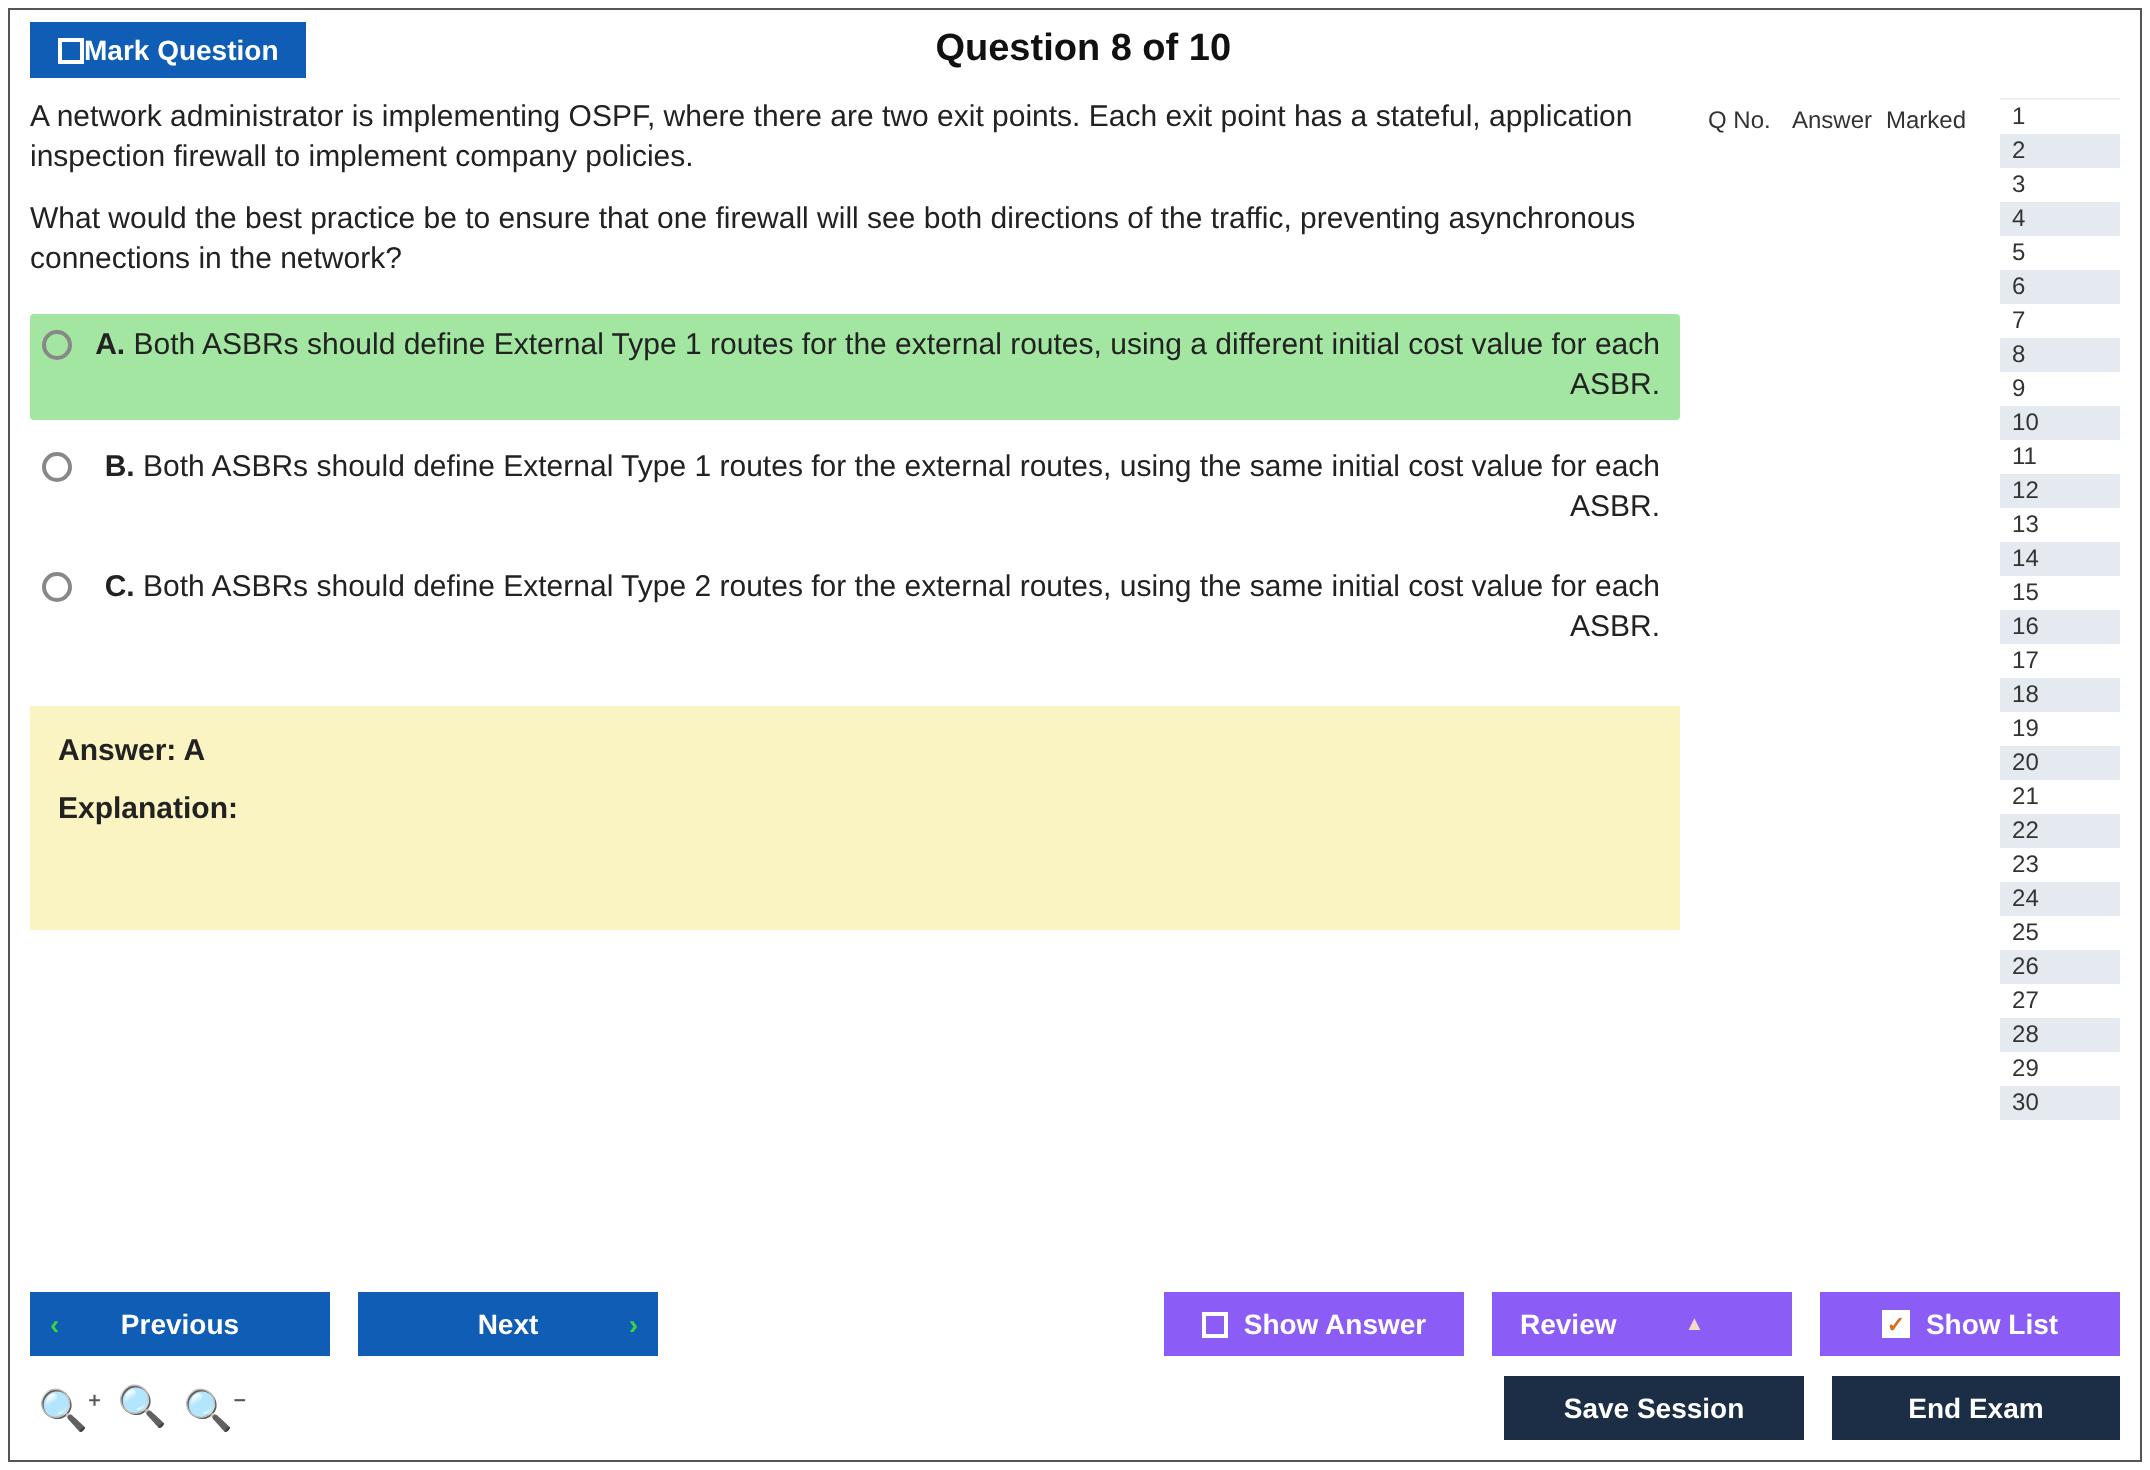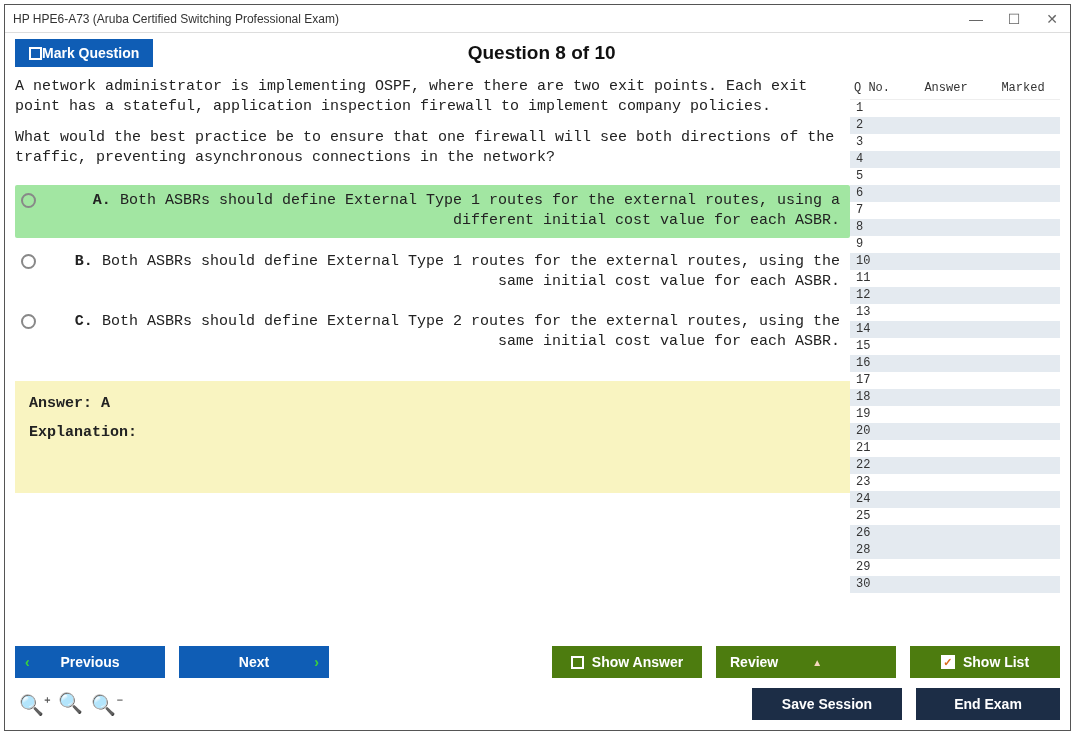--- a/index.html
+++ b/index.html
@@ -56,22 +56,22 @@
     text-align: center;
     font-weight: bold;
     font-size: 19px;
     color: #111;
     padding-right: 130px;
   }
   .content-area {
     flex: 1;
     display: flex;
     padding: 0 10px;
+    gap: 10px;
     overflow: hidden;
-    font-family: Liberation Mono, monospace;
   }
   .question-pane {
     flex: 1;
     display: flex;
     flex-direction: column;
     font-size: 15px;
     color: #222;
   }
   .qtext p { margin: 0 0 12px 0; line-height: 1.3; }
   .options { margin-top: 6px; }
@@ -95,21 +95,21 @@
   .opt-text b { font-weight: bold; }
   .answer-box {
     background: #f9f4c1;
     padding: 14px 14px 40px 14px;
     margin-top: 14px;
   }
   .answer-box p { margin: 0 0 12px 0; font-weight: bold; font-size: 15px; }
   .side-panel {
     width: 210px;
     display: flex;
-    flex-direction: column;
+    flex-direction: row;
     font-size: 12px;
   }
   .side-header {
     display: flex;
     padding: 4px 4px;
     font-size: 12px;
     color: #333;
   }
   .side-header .c1 { width: 42px; }
   .side-header .c2 { flex:1; text-align:center; }
@@ -144,21 +144,21 @@
     align-items: center;
     justify-content: center;
     font-weight: bold;
     font-size: 14px;
     color: #fff;
     cursor: pointer;
     gap: 8px;
     padding: 0 16px;
   }
   .btn.blue { background: #0f5db5; width: 150px; position:relative;}
-  .btn.orange { background: #4d7c0f; }
+  .btn.orange { background: #8b5cf6; }
   .btn.navy { background: #1c2d46; }
   .chevron { font-size: 14px; font-weight: bold; }
   .chev-left { color: #3bd23b; position:absolute; left:10px;}
   .chev-right { color: #3bd23b; position:absolute; right:10px;}
   .spacer { flex: 1; }
   .zoom-icons {
     display: flex; gap: 8px; color: #555; font-size: 20px;
     padding-left: 4px;
   }
   .review-arrow { font-size:10px; color:#f6d9bf; margin-left:26px;}
@@ -168,28 +168,20 @@
   ::-webkit-scrollbar { width: 16px; }
   ::-webkit-scrollbar-track { background: #f0f0f0; }
   ::-webkit-scrollbar-thumb { background: #c7c7c7; }
   ::-webkit-scrollbar-button { background:#f0f0f0; height:16px; display:block; border:1px solid #ddd;}
 </style>
 </head>
 <body>
 
 <div class="window">
 
-  <div class="titlebar">
-    <span class="wintitle">HP HPE6-A73 (Aruba Certified Switching Professional Exam)</span>
-    <div class="wincontrols">
-      <span>—</span>
-      <span>☐</span>
-      <span>✕</span>
-    </div>
-  </div>
 
   <div class="header-row">
     <div class="mark-btn">
       <span class="chk-box"></span>
       <span>Mark Question</span>
     </div>
     <div class="qnum-title">Question 8 of 10</div>
   </div>
 
   <div class="content-area">
@@ -247,20 +239,21 @@
           <div class="qrow">17</div>
           <div class="qrow alt">18</div>
           <div class="qrow">19</div>
           <div class="qrow alt">20</div>
           <div class="qrow">21</div>
           <div class="qrow alt">22</div>
           <div class="qrow">23</div>
           <div class="qrow alt">24</div>
           <div class="qrow">25</div>
           <div class="qrow alt">26</div>
+          <div class="qrow">27</div>
           <div class="qrow alt">28</div>
           <div class="qrow">29</div>
           <div class="qrow alt">30</div>
         </div>
     </div>
 
   </div>
 
   <div class="footer">
     <div class="footer-row">
@@ -270,21 +263,21 @@
       </div>
       <div class="btn blue">
         <span>Next</span>
         <span class="chevron chev-right">›</span>
       </div>
       <div class="spacer"></div>
       <div class="btn orange" style="width:150px">
         <span class="chk-box"></span>
         <span>Show Answer</span>
       </div>
-      <div class="btn orange" style="width:180px;justify-content:flex-start;padding-left:14px">
+      <div class="btn orange" style="width:150px;justify-content:flex-start;padding-left:14px">
         <span>Review</span>
         <span class="review-arrow">▲</span>
       </div>
       <div class="btn orange" style="width:150px">
         <span class="chkfilled">✓</span>
         <span>Show List</span>
       </div>
     </div>
     <div class="footer-row">
       <div class="zoom-icons">

